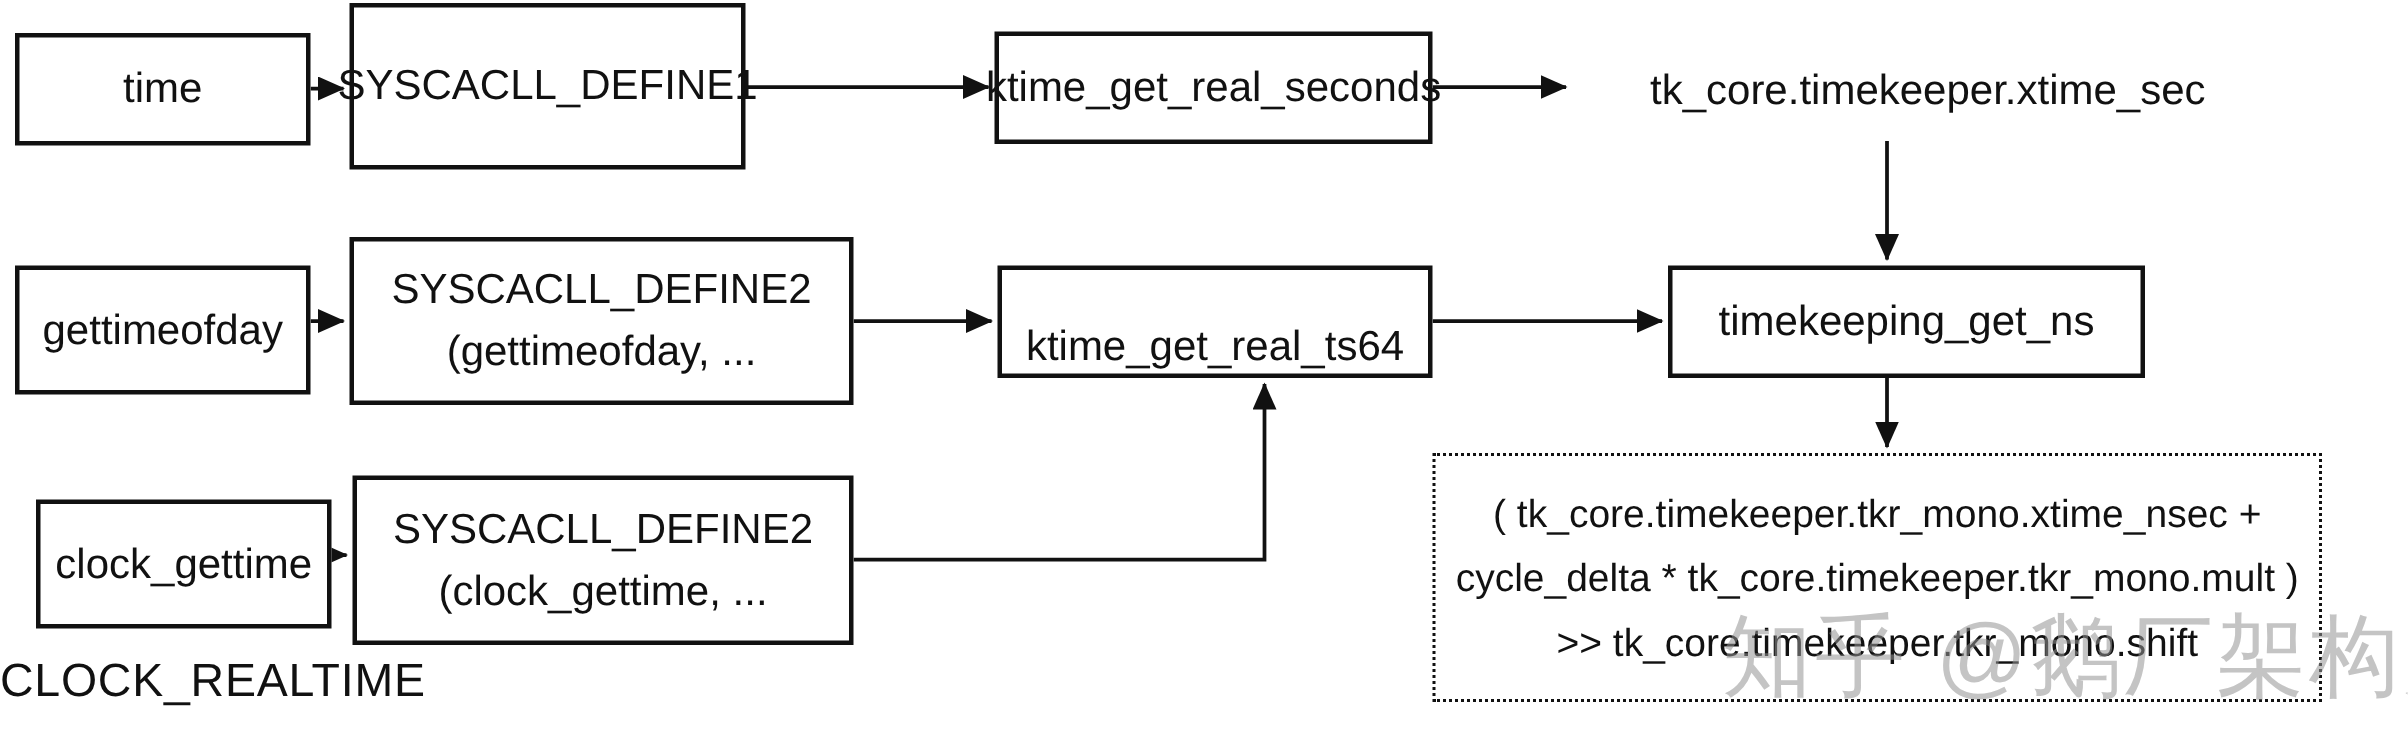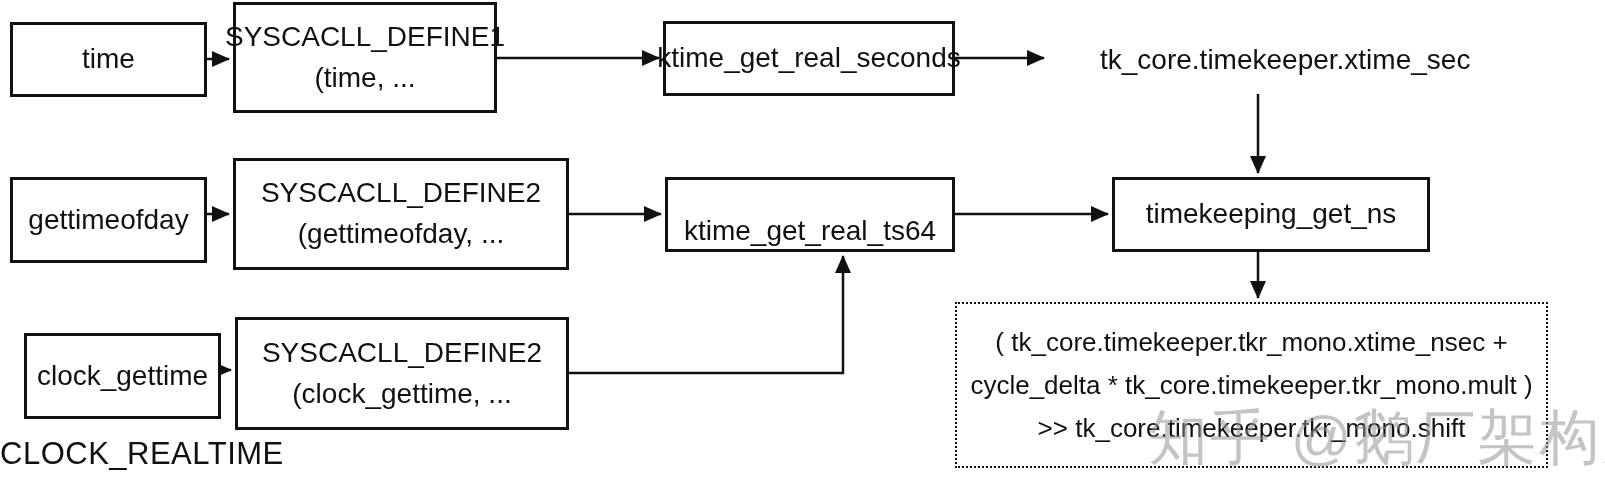--- a/index.html
+++ b/index.html
@@ -51,21 +51,20 @@
     <line x1="1258" y1="252" x2="1258" y2="298" stroke="#111" stroke-width="2.5" marker-end="url(#ah)"></line>
     <line x1="207" y1="370" x2="231" y2="370" stroke="#111" stroke-width="2.5" marker-end="url(#ah)"></line>
     <path d="M569,373 L843,373 L843,256" fill="none" stroke="#111" stroke-width="2.5" marker-end="url(#ah)"></path>
   </svg>
 
   <div class="box" style="left:10px;top:22px;width:197px;height:75px;">
     <span>time</span>
   </div>
   <div class="box multiline" style="left:233px;top:2px;width:264px;height:111px;">
     <span>SYSCACLL_DEFINE1</span>
-    <span>(time, ...</span>
   </div>
   <div class="box" style="left:663px;top:21px;width:292px;height:75px;font-size:28px;text-align:right;">
     <span>ktime_get_real_seconds</span>
   </div>
   <div class="plain-label" style="left:1100px;top:44px;">tk_core.timekeeper.xtime_sec</div>
 
   <div class="box" style="left:10px;top:177px;width:197px;height:86px;">
     <span>gettimeofday</span>
   </div>
   <div class="box multiline" style="left:233px;top:158px;width:336px;height:112px;">

